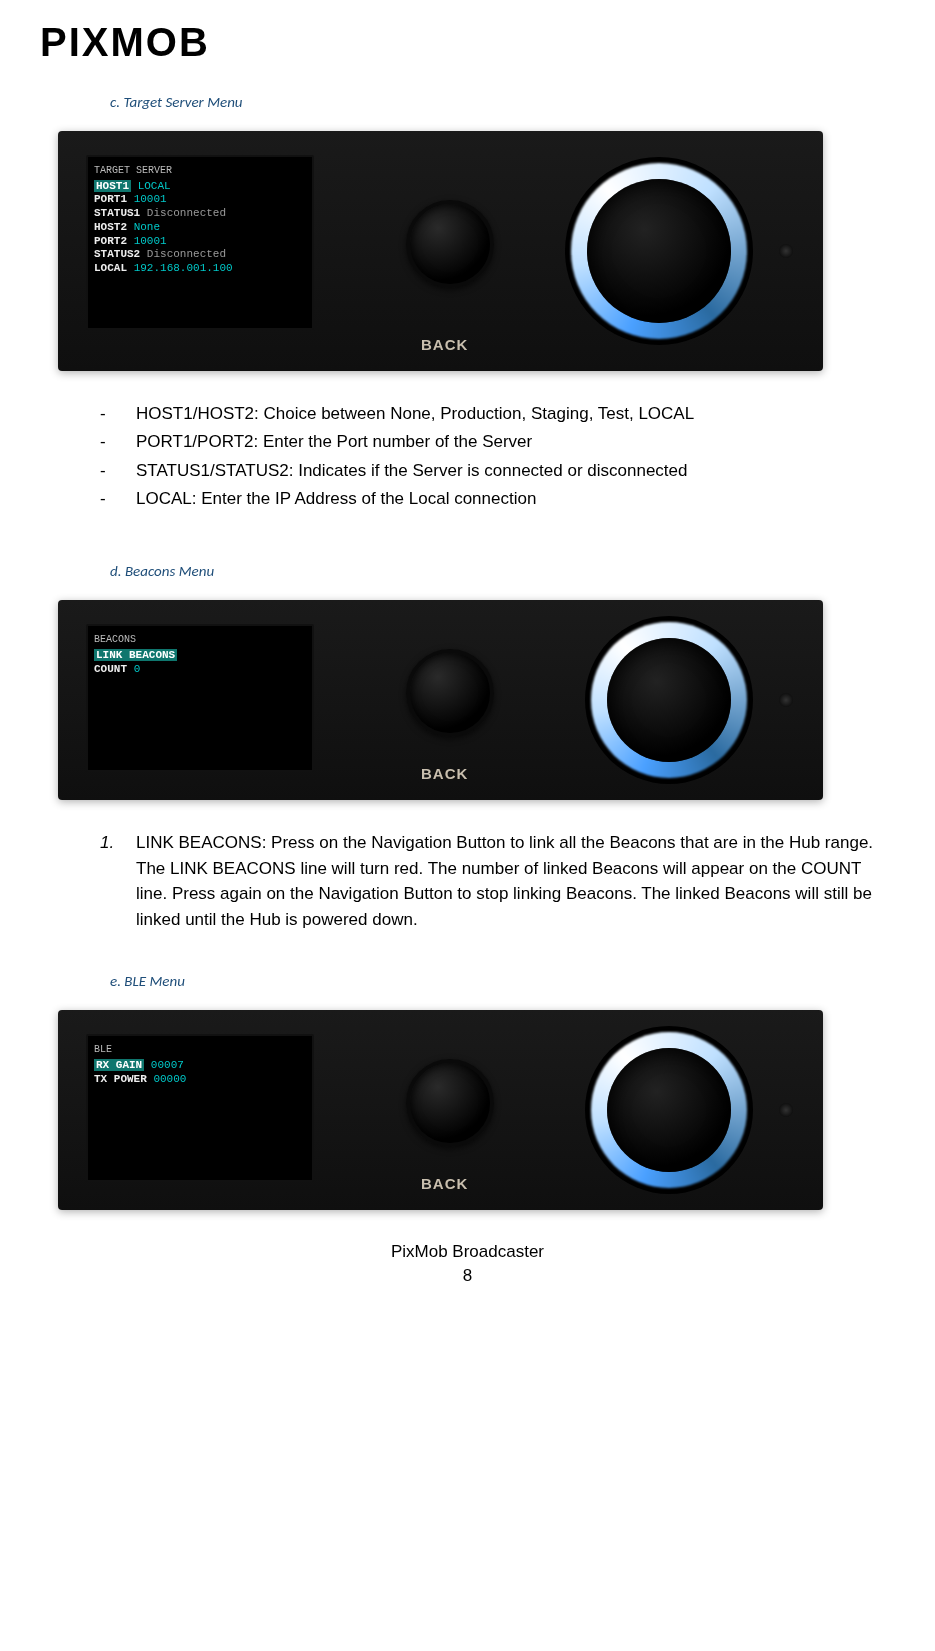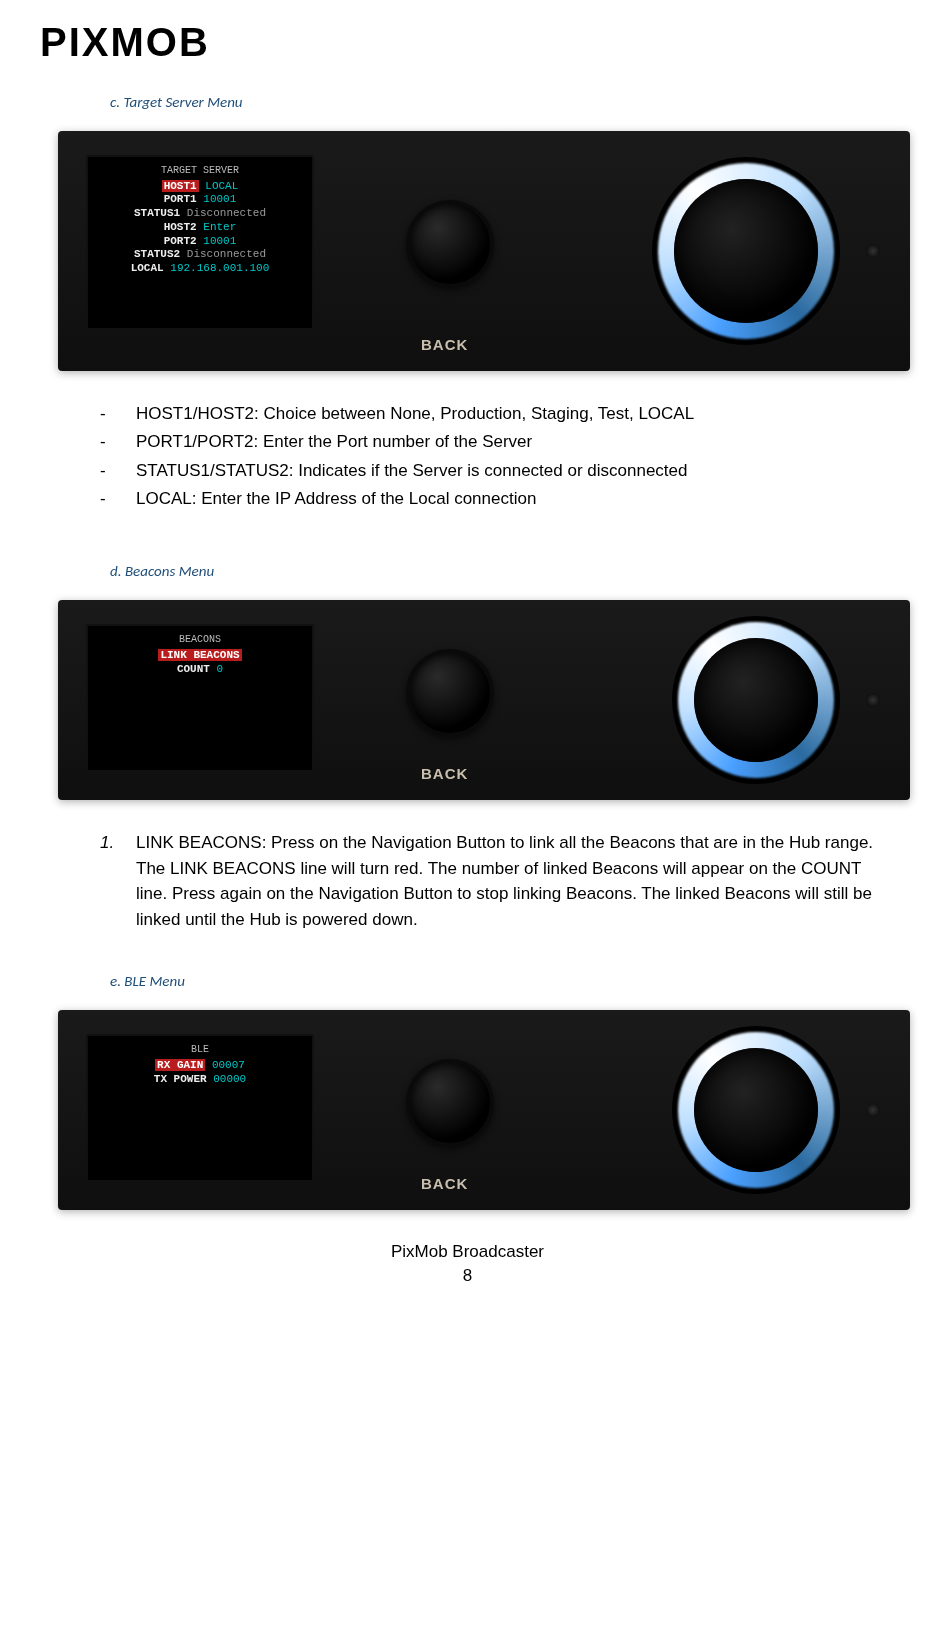--- a/index.html
+++ b/index.html
@@ -22,29 +22,28 @@
     font-style: italic;
     font-size: 15px;
     color: #1F4E79;
     margin: 10px 0 20px 70px;
   }
   .section-heading .letter {
     font-style: italic;
   }
   .device-figure {
     margin: 0 0 30px 18px;
-    width: 852px;
+    width: 765px;
     height: 240px;
     background: linear-gradient(180deg, #1a1a1a 0%, #0f0f0f 100%);
     border-radius: 4px;
     position: relative;
     box-shadow: 0 2px 8px rgba(0,0,0,0.3);
     display: flex;
     align-items: center;
-    text-align: center;
   }
   .device-figure.short { height: 200px; }
   .screen {
     position: absolute;
     left: 28px;
     top: 24px;
     width: 228px;
     height: 175px;
     background: #000;
     border: 2px solid #111;
@@ -55,21 +54,21 @@
     line-height: 1.25;
     overflow: hidden;
   }
   .screen-title {
     color: #bbb;
     font-size: 10px;
     margin-bottom: 2px;
   }
   .screen-row { white-space: nowrap; }
   .screen-row .lbl { color: #eee; font-weight: bold; }
-  .screen-row .lbl.hl { background: #b91c1c; color: #fff; padding: 0 2px; }
+  .screen-row .lbl.hl { background: #0f766e; color: #fff; padding: 0 2px; }
   .screen-row .val { color: #00c8c8; }
   .screen-row .val2 { color: #999; }
   .center-knob {
     position: absolute;
     left: 348px;
     top: 50%;
     transform: translateY(-58%);
     width: 88px;
     height: 88px;
     border-radius: 50%;
@@ -157,21 +156,21 @@
   <span>Target Server Menu</span>
 </div>
 
 <div class="device-figure">
   <div class="screen">
     <div class="screen-title">TARGET SERVER</div>
     <div id="screen-rows-c">
         <div class="screen-row"><span class="lbl hl">HOST1</span> <span class="val">LOCAL</span></div>
         <div class="screen-row"><span class="lbl">PORT1</span> <span class="val">10001</span></div>
         <div class="screen-row"><span class="lbl">STATUS1</span> <span class="val2">Disconnected</span></div>
-        <div class="screen-row"><span class="lbl">HOST2</span> <span class="val">Enter</span></div>
+        <div class="screen-row"><span class="lbl">HOST2</span> <span class="val">None</span></div>
         <div class="screen-row"><span class="lbl">PORT2</span> <span class="val">10001</span></div>
         <div class="screen-row"><span class="lbl">STATUS2</span> <span class="val2">Disconnected</span></div>
         <div class="screen-row"><span class="lbl">LOCAL</span> <span class="val">192.168.001.100</span></div>
       </div>
   </div>
   <div class="center-knob"></div>
   <div class="back-label">BACK</div>
   <div class="big-ring"></div>
   <div class="small-dot"></div>
 </div>

